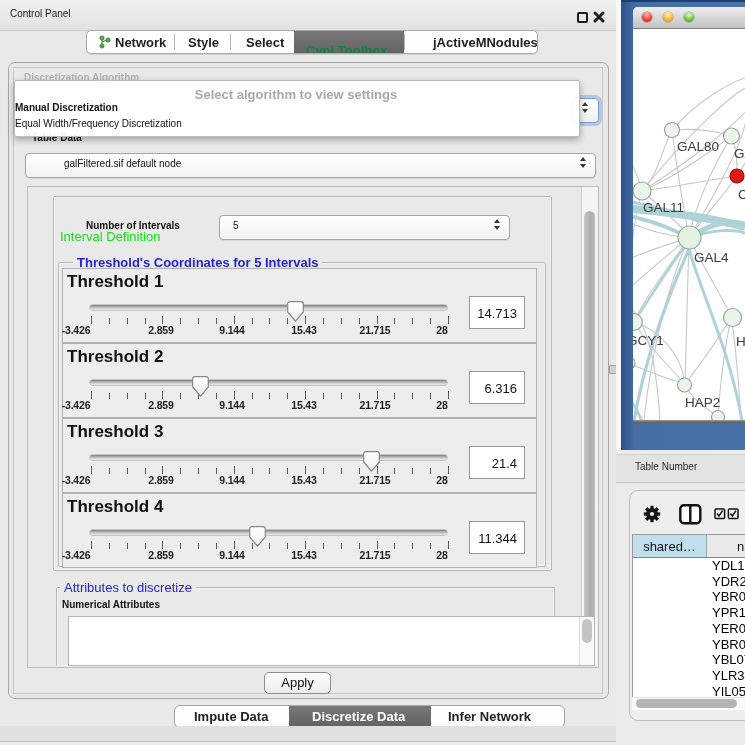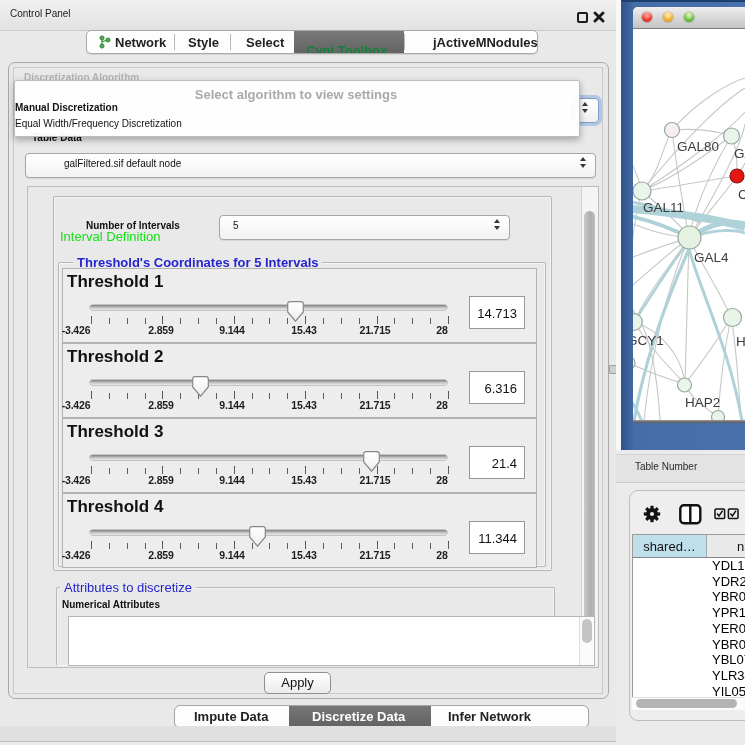--- a/index.html
+++ b/index.html
@@ -177,21 +177,21 @@
 <div class="abs etched" style="left:56px;top:587px;width:497px;height:78px;border-bottom:none;"></div>
 <div class="gtitle" style="left:60px;top:581px;color:#2525cf;">Attributes to discretize</div>
 <div class="abs t13 b" style="left:62px;top:599px;">Numerical Attributes</div>
 <div class="abs" style="left:68px;top:616px;width:527px;height:50px;background:#ffffff;border:1px solid #b5b5b5;box-sizing:border-box;overflow:hidden;">
   <div style="position:absolute;right:1px;top:0;width:13px;height:48px;background:#fafafa;border-left:1px solid #ddd;"></div>
   <div style="position:absolute;right:2.5px;top:2px;width:10px;height:24px;background:#c4c4c4;border-radius:5px;"></div>
 </div>
 
 <div class="abs" style="left:264px;top:672px;width:65px;height:20px;background:linear-gradient(#fefefe,#ebebeb);border:1px solid #8f8f8f;border-radius:5px;text-align:center;font-size:13px;color:#111;line-height:19px;">Apply</div>
 
-<div class="abs" style="left:174px;top:705px;width:389px;height:21px;background:#fdfdfd;border:1px solid #a5a5a5;border-radius:6px;box-shadow:0 1px 1px rgba(0,0,0,.12);overflow:hidden;padding-left:24px;">
+<div class="abs" style="left:174px;top:705px;width:389px;height:21px;background:#fdfdfd;border:1px solid #a5a5a5;border-radius:6px;box-shadow:0 1px 1px rgba(0,0,0,.12);overflow:hidden;">
   <div class="abs" style="left:114px;top:0;width:142px;height:21px;background:linear-gradient(#777777,#626262);"></div>
   <div class="abs seg" style="left:19px;top:3px;">Impute Data</div>
   <div class="abs seg" style="left:137px;top:3px;color:#fff;">Discretize Data</div>
   <div class="abs seg" style="left:273px;top:3px;">Infer Network</div>
 </div>
 <div class="abs" style="left:0;top:726px;width:616px;height:15px;background:#e0e0e0;border-bottom:1px solid #bdbdbd;"></div>
 
 <div class="abs" style="left:609px;top:365px;width:6px;height:7px;background:#cfcfcf;border:1px solid #9f9f9f;border-radius:1px;"></div>
 
 <div class="abs" style="left:14px;top:80px;width:564px;height:55px;background:rgba(255,255,255,.95);border:1px solid #bcbcbc;border-radius:2px;box-shadow:0 3px 7px rgba(0,0,0,.3);"></div>

